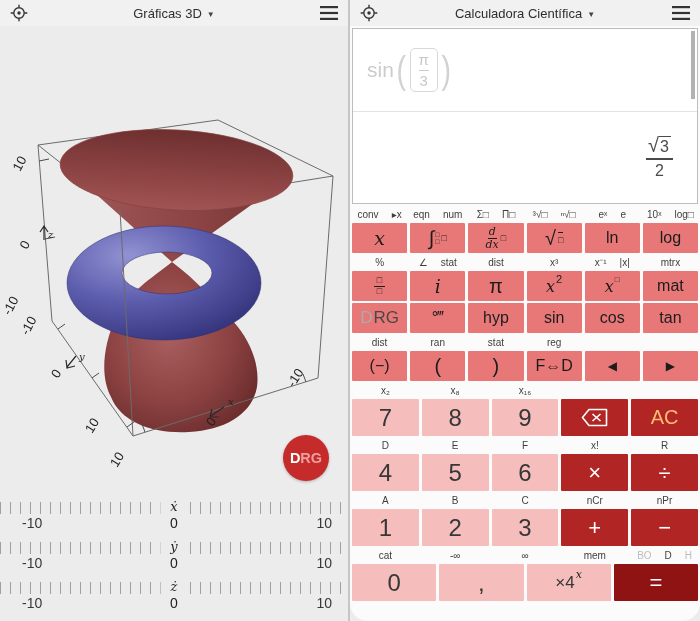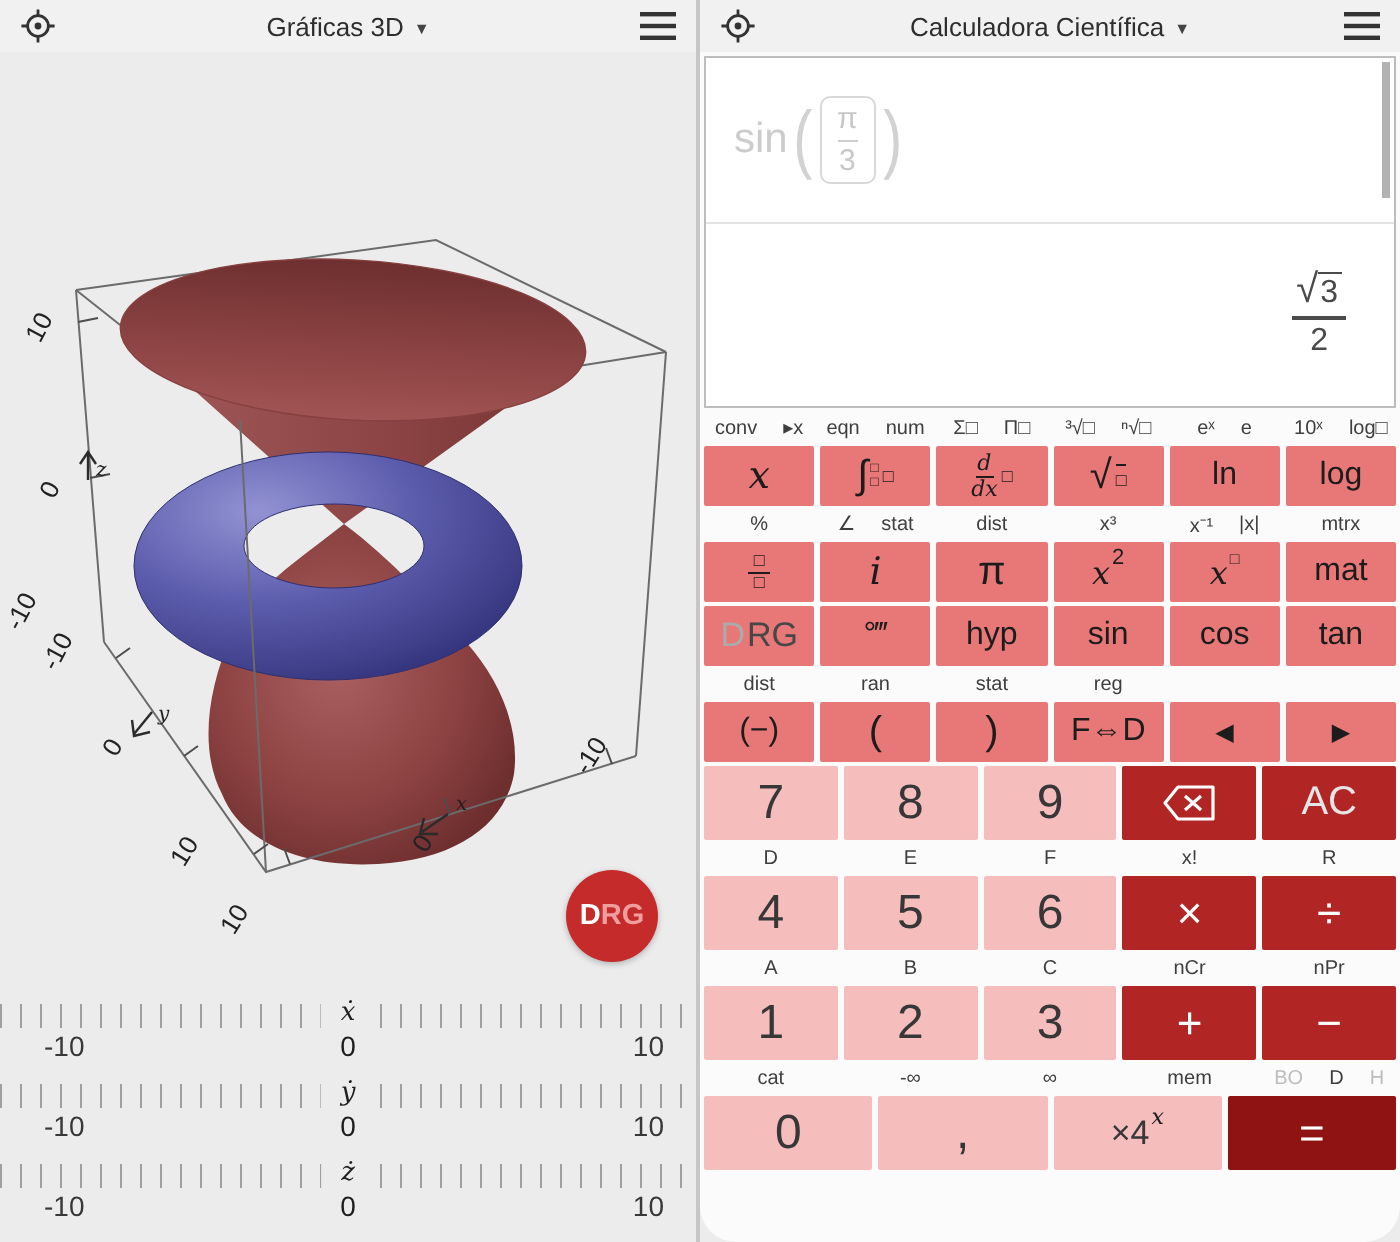--- a/index.html
+++ b/index.html
@@ -55,21 +55,21 @@
   .p-gl{font-size:20px;}
   .p-itx{font-style:italic;font-family:"DejaVu Serif",serif;font-size:19px;}
   .p-it{font-style:italic;font-family:"DejaVu Serif",serif;font-size:16px;}
   .p-sup{font-size:11px;align-self:flex-start;margin-top:2px;}
   .p-supbx{font-size:8px;align-self:flex-start;margin-top:4px;}
   .p-supit{font-style:italic;font-family:"DejaVu Serif",serif;font-size:11px;align-self:flex-start;margin-top:4px;}
   .p-bx{font-size:9px;margin-left:1px;}
   .p-ov{font-size:9px;border-top:1.2px solid #1c1c1c;padding-top:2px;margin-left:1px;}
   .p-num{font-size:24px;color:#373737;}
   .p-txm{font-size:17px;color:#373737;}
-  .p-wtx{font-size:20px;color:#e5e5e5;}
+  .p-wtx{font-size:20px;color:#fdba74;}
   .p-op{font-size:22px;color:#fff;line-height:1;}
   .p-arr{font-size:12px;}
   .p-drgd{font-size:17px;color:#ababab;}
   .p-drgr{font-size:17px;color:#474747;}
   .p-stk,.p-stk2,.p-stkf{display:inline-flex;flex-direction:column;align-items:center;line-height:1.05;}
   .p-stk span{font-size:11px;font-style:italic;font-family:"DejaVu Serif",serif;}
   .p-stk span:first-child{border-bottom:1px solid #1c1c1c;padding:0 1px;}
   .p-stk2 span{font-size:7px;}
   .p-stkf span{font-size:9px;}
   .p-stkf span:first-child{border-bottom:1.2px solid #1c1c1c;padding:0 3px 1px;}
@@ -395,20 +395,27 @@
           <div class="key bg-s">
             <span class="p-tx">F⇔D</span>
           </div>
           <div class="key bg-s">
             <span class="p-arr">◀</span>
           </div>
           <div class="key bg-s">
             <span class="p-arr">▶</span>
           </div>
         </div>
+        <div class="lblrow">
+          <div class="lblcell">x₂</div>
+          <div class="lblcell">x₈</div>
+          <div class="lblcell">x₁₆</div>
+          <div class="lblcell"></div>
+          <div class="lblcell"></div>
+        </div>
         <div class="keyrow num">
           <div class="key bg-p">
             <span class="p-num">7</span>
           </div>
           <div class="key bg-p">
             <span class="p-num">8</span>
           </div>
           <div class="key bg-p">
             <span class="p-num">9</span>
           </div>

